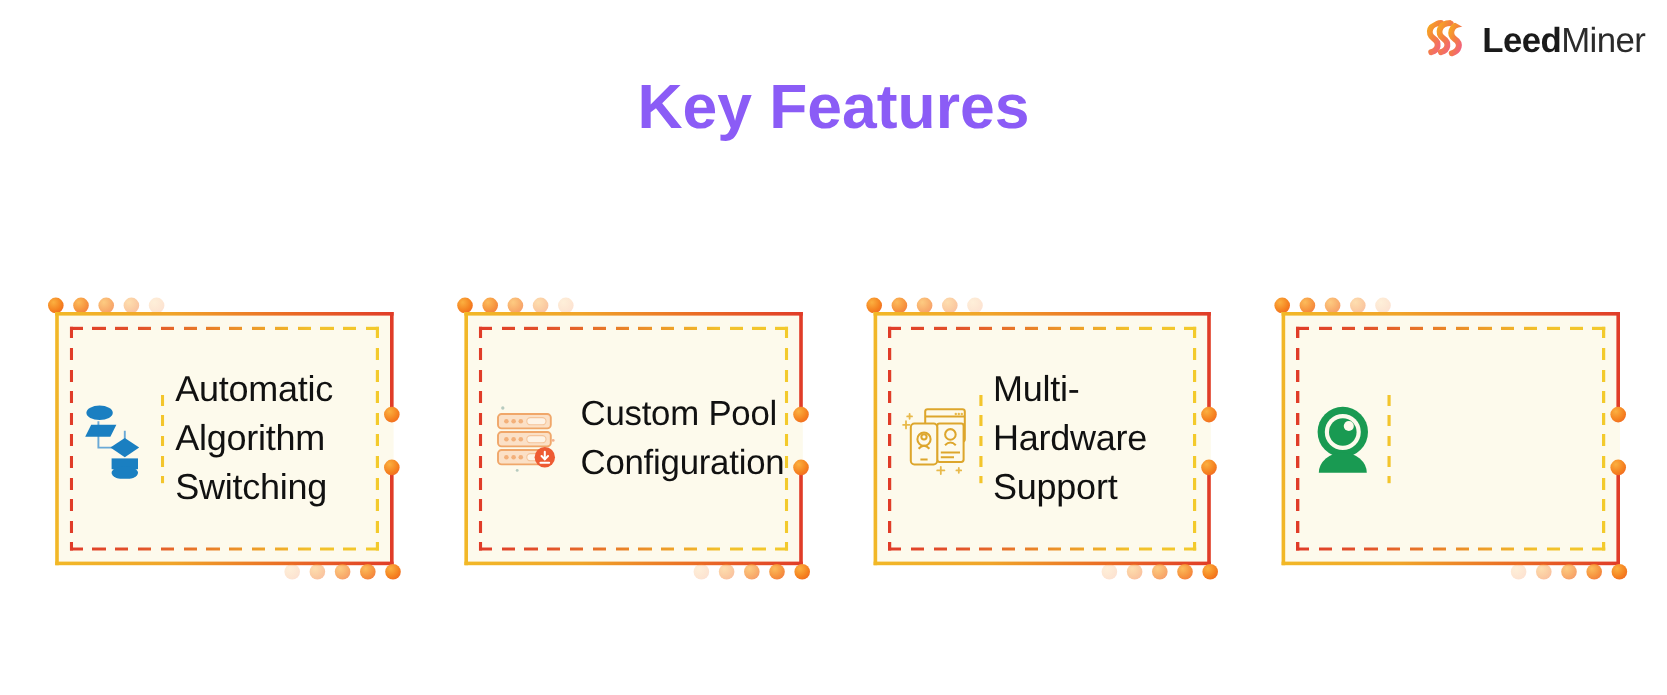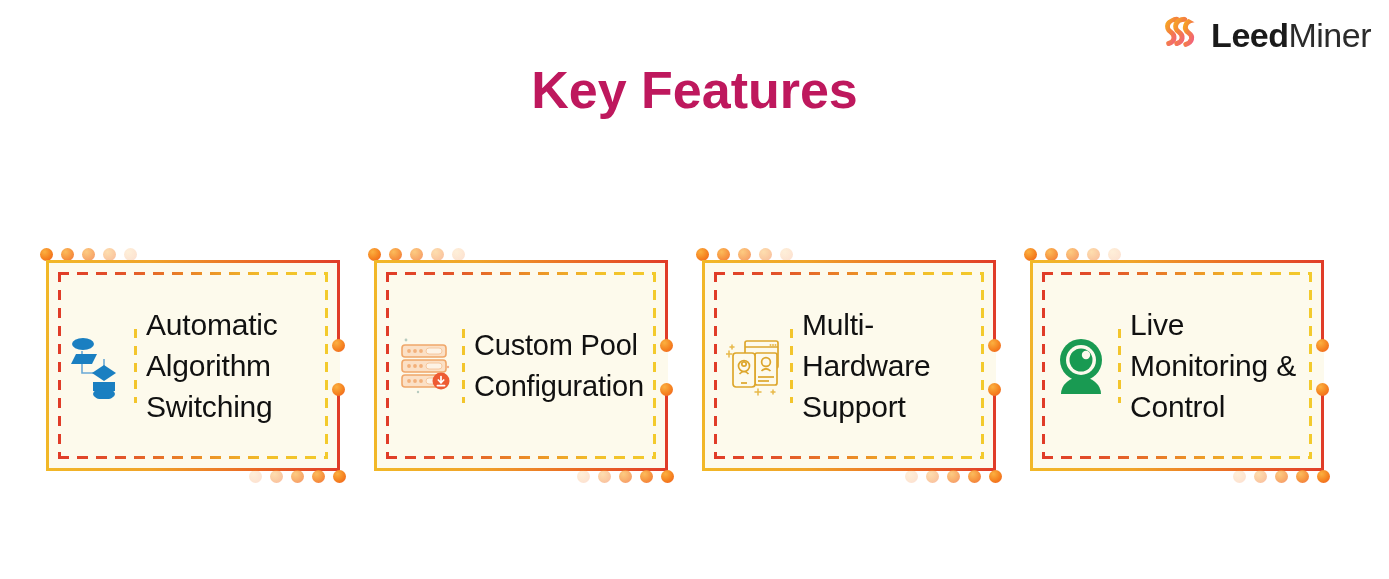--- a/index.html
+++ b/index.html
@@ -23,50 +23,50 @@
     display: flex;
     align-items: center;
     gap: 9px;
   }
   .logo-mark {
     width: 45px;
     height: 45px;
     display: block;
   }
   .logo-text {
-    font-size: 34px;
+    font-size: 29px;
     letter-spacing: -0.5px;
     white-space: nowrap;
     line-height: 1;
   }
   .logo-text .lt-bold { font-weight: 700; color: #1a1a1a; }
   .logo-text .lt-light { font-weight: 400; color: #2b2b2b; }
 
   
   .page-title {
     position: absolute;
     top: 62px;
     left: 0;
     width: 100%;
     text-align: center;
     font-size: 52px;
     font-weight: 700;
-    color: #be185d;
+    color: #8b5cf6;
     letter-spacing: 0px;
     line-height: 1.1;
   }
 
   
   .cards {
     position: absolute;
     top: 248px;
     left: 38px;
     width: 1320px;
     display: flex;
-    gap: 18px;
+    gap: 43px;
   }
 
   .card-wrap {
     position: relative;
     width: 310px;
     height: 235px;
   }
 
   
   .dot-row {
@@ -468,21 +468,20 @@
         <div class="icon-box">
           <svg width="56" height="60" viewBox="0 0 56 60" aria-hidden="true">
             <circle cx="26" cy="24" r="21" fill="#199a52"></circle>
             <circle cx="26" cy="24" r="15" fill="#fdfaec"></circle>
             <circle cx="26" cy="24" r="11.5" fill="#199a52"></circle>
             <circle cx="31" cy="19" r="4.2" fill="#fdfaec"></circle>
             <path d="M6 58 a20 17 0 0 1 40 0 Z" fill="#199a52"></path>
           </svg>
         </div>
         <div class="v-divider"></div>
-        <div class="card-title">Live Monitoring &amp; Control</div>
       </div>
     </div>
     <div class="dot-row bottom">
       <span class="dot"></span>
       <span class="dot"></span>
       <span class="dot"></span>
       <span class="dot"></span>
       <span class="dot"></span>
     </div>
   </div>

